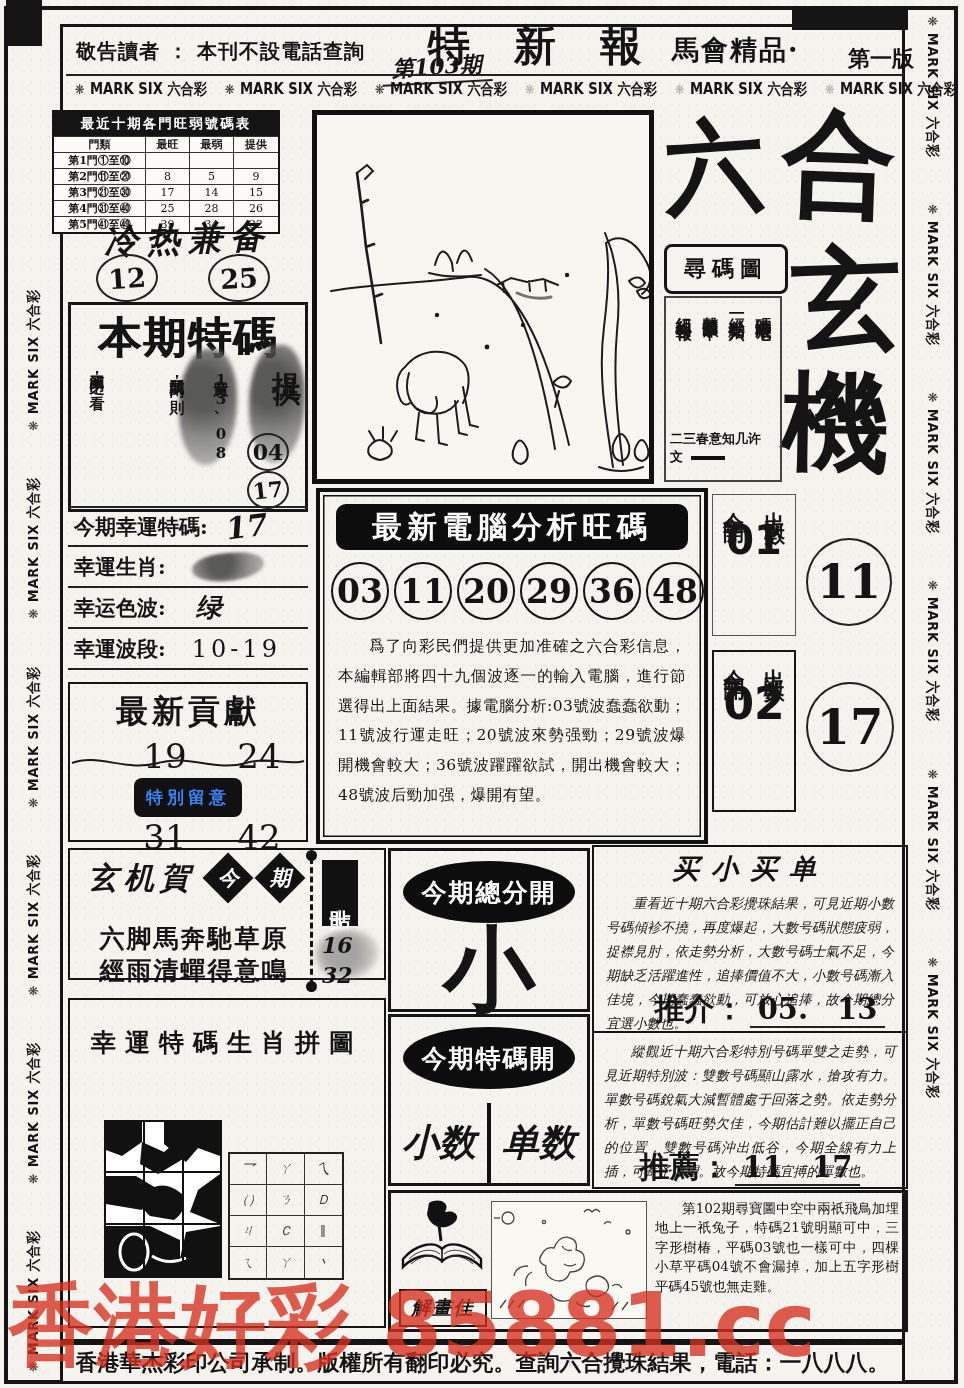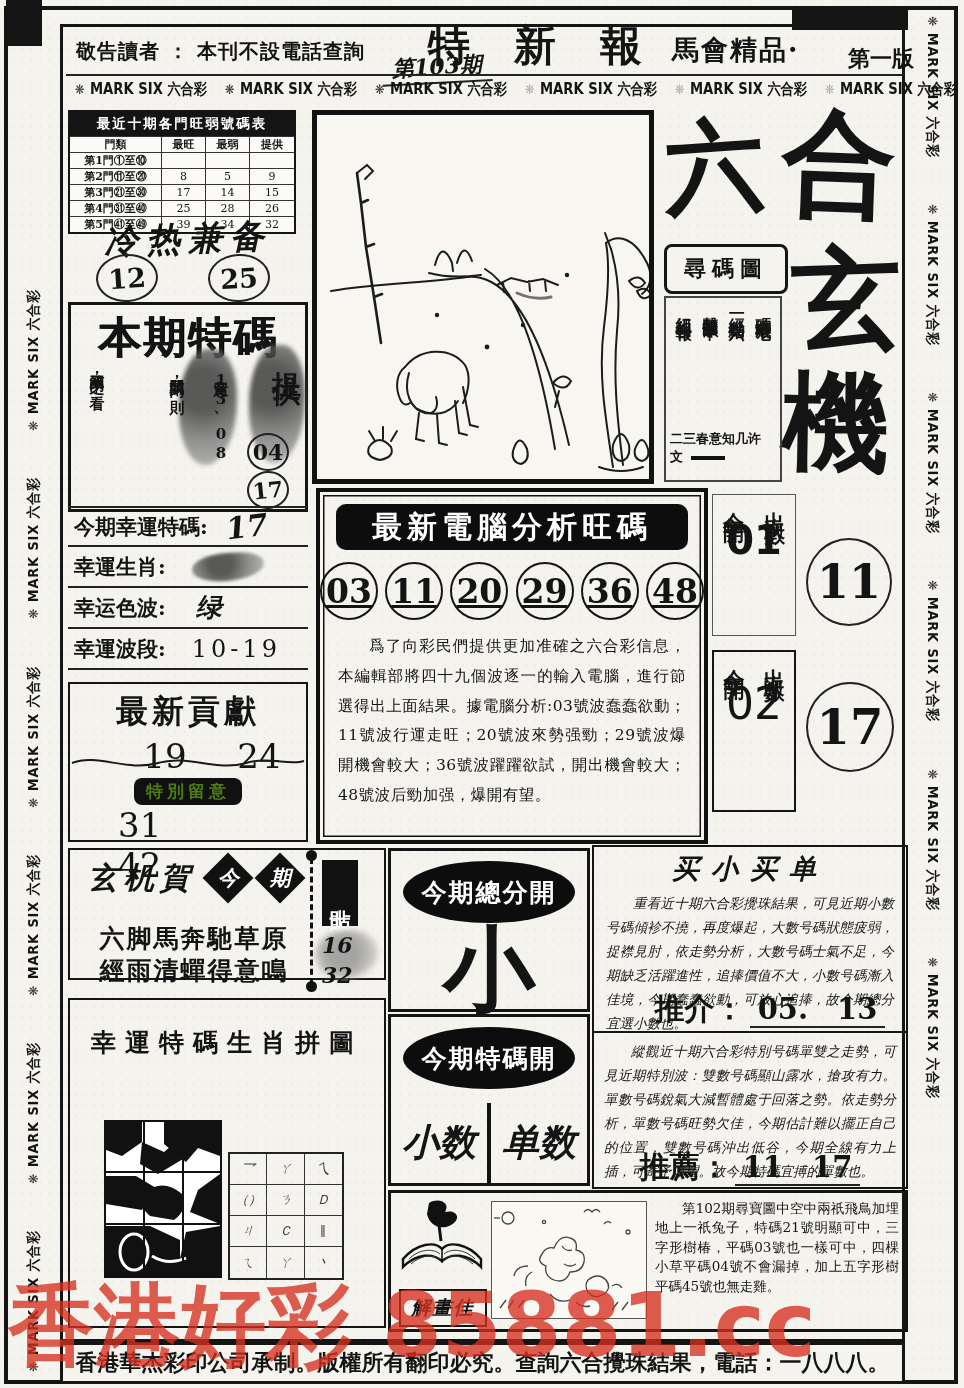--- a/index.html
+++ b/index.html
@@ -25,21 +25,21 @@
   
   .hdr-notice{left:76px;top:38px;font-size:20px;font-weight:700;letter-spacing:1px;}
   .hdr-issue{left:382px;top:52px;font-size:22px;font-weight:700;font-style:italic;transform:rotate(-3deg);border-bottom:2px solid #222;padding:0 10px;}
   .hdr-title{left:428px;top:18px;font-size:42px;font-weight:900;letter-spacing:44px;white-space:nowrap;}
   .hdr-sub{left:672px;top:32px;font-size:27px;font-weight:900;letter-spacing:2px;}
   .hdr-ed{left:848px;top:44px;font-size:22px;font-weight:900;}
   .hdr-rule{left:66px;top:74px;width:838px;border-top:2px solid #222;}
   .logo-row{left:66px;top:80px;width:838px;display:flex;justify-content:space-between;align-items:center;}
   .logo-item{font-family:"DejaVu Sans",sans-serif;font-weight:900;font-size:15px;transform:scaleX(.88);white-space:nowrap;}
   
-  .hot-table{left:68px;top:110px;width:228px;border:2.5px solid #151515;box-sizing:border-box;background:#fbfaf6;}
+  .hot-table{left:52px;top:110px;width:228px;border:2.5px solid #151515;box-sizing:border-box;background:#fbfaf6;}
   .hot-title{background:#141414;color:#fff;font-weight:900;font-size:13.5px;text-align:center;letter-spacing:2px;padding:3px 0;}
   .hot-grid{display:grid;grid-template-columns:92px 1fr 1fr 1fr;}
   .hot-grid div{border-top:1px solid #333;border-right:1px solid #333;font-size:11px;text-align:center;padding:1px 0;height:13px;line-height:13px;}
   .hot-grid div:nth-child(4n){border-right:none;}
   .hot-grid .hl{font-weight:900;letter-spacing:0;}
   
   .coldhot-title{left:68px;top:216px;width:240px;text-align:center;font-size:34px;font-weight:900;font-style:italic;letter-spacing:8px;transform:rotate(-2deg);}
   .oval{border:2.5px solid #222;border-radius:50%;display:flex;align-items:center;justify-content:center;font-size:27px;font-weight:700;}
   
   .special-box{left:68px;top:302px;width:240px;height:210px;border:3px solid #151515;box-sizing:border-box;}
@@ -51,21 +51,21 @@
   
   .lucky{left:68px;top:506px;width:240px;}
   .lucky-row{height:41px;border-bottom:2px solid #222;display:flex;align-items:center;padding-left:6px;box-sizing:border-box;}
   .lucky-row:first-child{border-top:2px solid #222;}
   .lucky-label{font-size:21px;font-weight:900;white-space:nowrap;}
   .hand{font-style:italic;font-weight:700;}
   
   .contrib{left:68px;top:682px;width:240px;height:160px;border:2.5px solid #151515;box-sizing:border-box;}
   .contrib-title{text-align:center;font-size:32px;font-weight:900;letter-spacing:4px;margin-top:6px;}
   .contrib-nums{display:flex;justify-content:space-around;font-size:34px;font-weight:400;margin-top:2px;padding-left:48px;}
-  .badge{display:block;margin:2px auto 0;width:max-content;background:#111;color:#4d7c0f;font-size:17px;font-weight:900;letter-spacing:4px;padding:2px 12px;border-radius:8px;}
+  .badge{display:block;margin:2px auto 0;width:max-content;background:#111;color:#3b82f6;font-size:17px;font-weight:900;letter-spacing:4px;padding:8px 12px;border-radius:8px;}
   
   .verse-box{left:68px;top:848px;width:318px;height:132px;border:2.5px solid #151515;box-sizing:border-box;}
   .verse-title{position:absolute;left:18px;top:8px;font-size:30px;font-weight:900;font-style:italic;letter-spacing:6px;}
   .diamond{position:absolute;width:36px;height:36px;background:#111;transform:rotate(45deg);display:flex;align-items:center;justify-content:center;}
   .diamond>span{transform:rotate(-45deg);color:#fff;font-weight:900;font-size:21px;font-style:italic;}
   .verse-line{position:absolute;left:12px;width:224px;text-align:center;font-size:25px;font-weight:900;letter-spacing:2px;white-space:nowrap;}
   .dash-div{position:absolute;left:240px;top:8px;height:126px;border-left:3.5px dashed #111;}
   .dash-div:before,.dash-div:after{content:"";position:absolute;left:-7px;width:11px;height:11px;border-radius:50%;background:#111;}
   .dash-div:before{top:-8px;} .dash-div:after{bottom:-8px;}
   .tip-box{position:absolute;left:252px;top:10px;width:36px;height:66px;background:#111;color:#fff;display:flex;align-items:center;justify-content:center;font-size:21px;font-weight:900;}
@@ -90,21 +90,21 @@
   .mystery-box{position:absolute;left:664px;top:296px;width:118px;height:186px;border:2px solid #444;box-sizing:border-box;padding:6px 4px 2px;}
   .mystery-cols{display:flex;flex-direction:row-reverse;justify-content:space-around;height:118px;}
   .mystery-cols span{writing-mode:vertical-rl;text-orientation:upright;font-size:16px;font-weight:900;letter-spacing:2px;filter:blur(.7px);}
   .mystery-line{font-size:13px;font-weight:700;white-space:nowrap;margin-top:8px;letter-spacing:0;}
   .mystery-sig{font-size:13px;font-weight:700;}
   .mystery-sig i{display:inline-block;width:34px;border-bottom:4px solid #111;margin-left:8px;vertical-align:middle;}
   
   .comp-box{left:316px;top:488px;width:392px;height:356px;border:4px solid #111;box-shadow:inset 0 0 0 3px #f5f3ee, inset 0 0 0 4.5px #111;box-sizing:border-box;}
   .comp-title{margin:12px auto 0;width:352px;height:46px;background:#0d0d0d;border-radius:10px;color:#fff;
               display:flex;align-items:center;justify-content:center;font-size:30px;font-weight:900;letter-spacing:5px;}
-  .comp-nums{display:flex;justify-content:space-between;gap:5px;margin-top:12px;text-decoration:underline;}
+  .comp-nums{display:flex;justify-content:flex-end;gap:5px;margin-top:12px;}
   .comp-nums b{width:54px;height:54px;border:2.5px solid #141414;border-radius:50%;display:flex;align-items:center;justify-content:center;
                font-size:33px;font-weight:900;}
   .comp-body{margin:12px 18px 0;font-size:15.5px;line-height:1.92;text-align:justify;text-indent:2em;letter-spacing:.5px;}
   
   .count-blk{position:absolute;box-sizing:border-box;padding-top:0;}
   .count-labels{display:flex;flex-direction:row-reverse;justify-content:space-around;}
   .count-labels span{writing-mode:vertical-rl;text-orientation:upright;font-size:21px;letter-spacing:6px;}
   .count-rank{text-align:center;font-family:"DejaVu Sans",sans-serif;}
   .count-circ{position:absolute;border:2.5px solid #222;border-radius:50%;display:flex;align-items:center;justify-content:center;font-weight:700;}
   
@@ -252,21 +252,21 @@
   <div class="abs contrib">
     <div class="contrib-title">最新貢獻</div>
     <div class="contrib-nums">
       <span>19</span>
       <span>24</span>
     </div>
     <svg style="position:absolute;left:0;top:68px;" width="236" height="18" viewBox="0 0 236 18">
       <path d="M2,11 C28,1 56,20 88,11 C118,2 146,20 176,11 C198,4 220,14 234,9" fill="none" stroke="#1a1a1a" stroke-width="2"></path>
     </svg>
     <span class="badge">特別留意</span>
-    <div class="contrib-nums" style="margin-top:0;flex-direction:column;">
+    <div class="contrib-nums" style="margin-top:0;">
       <span>31</span>
       <span>42</span>
     </div>
   </div>
 
   <div class="abs verse-box">
     <div class="verse-title">玄机賀</div>
     <div class="diamond" style="left:140px;top:10px;">
         <span>今</span>
       </div>
@@ -386,21 +386,21 @@
     </div>
     <div class="count-rank" style="font-size:40px;font-weight:600;margin-top:4px;">01</div>
   </div>
   <div class="count-circ" style="left:806px;top:538px;width:82px;height:84px;font-size:46px;">11</div>
 
   <div class="count-blk" style="left:712px;top:650px;width:84px;height:162px;border:2.5px solid #151515;">
     <div class="count-labels">
       <span style="font-weight:900;">出次數</span>
       <span style="font-weight:900;">今年開</span>
     </div>
-    <div class="count-rank" style="font-size:44px;font-weight:400;margin-top:8px;">02</div>
+    <div class="count-rank" style="font-size:44px;font-weight:700;margin-top:8px;">02</div>
   </div>
   <div class="count-circ" style="left:806px;top:682px;width:84px;height:86px;font-size:48px;">17</div>
 
   <div class="open-box" style="left:388px;top:848px;width:202px;height:164px;">
     <div class="open-ellipse">今期總分開</div>
     <div class="open-value">小</div>
   </div>
   <div class="open-box" style="left:388px;top:1014px;width:202px;height:172px;font-family:Liberation Mono, monospace;">
     <div class="open-ellipse">今期特碼開</div>
     <div class="so-split">

